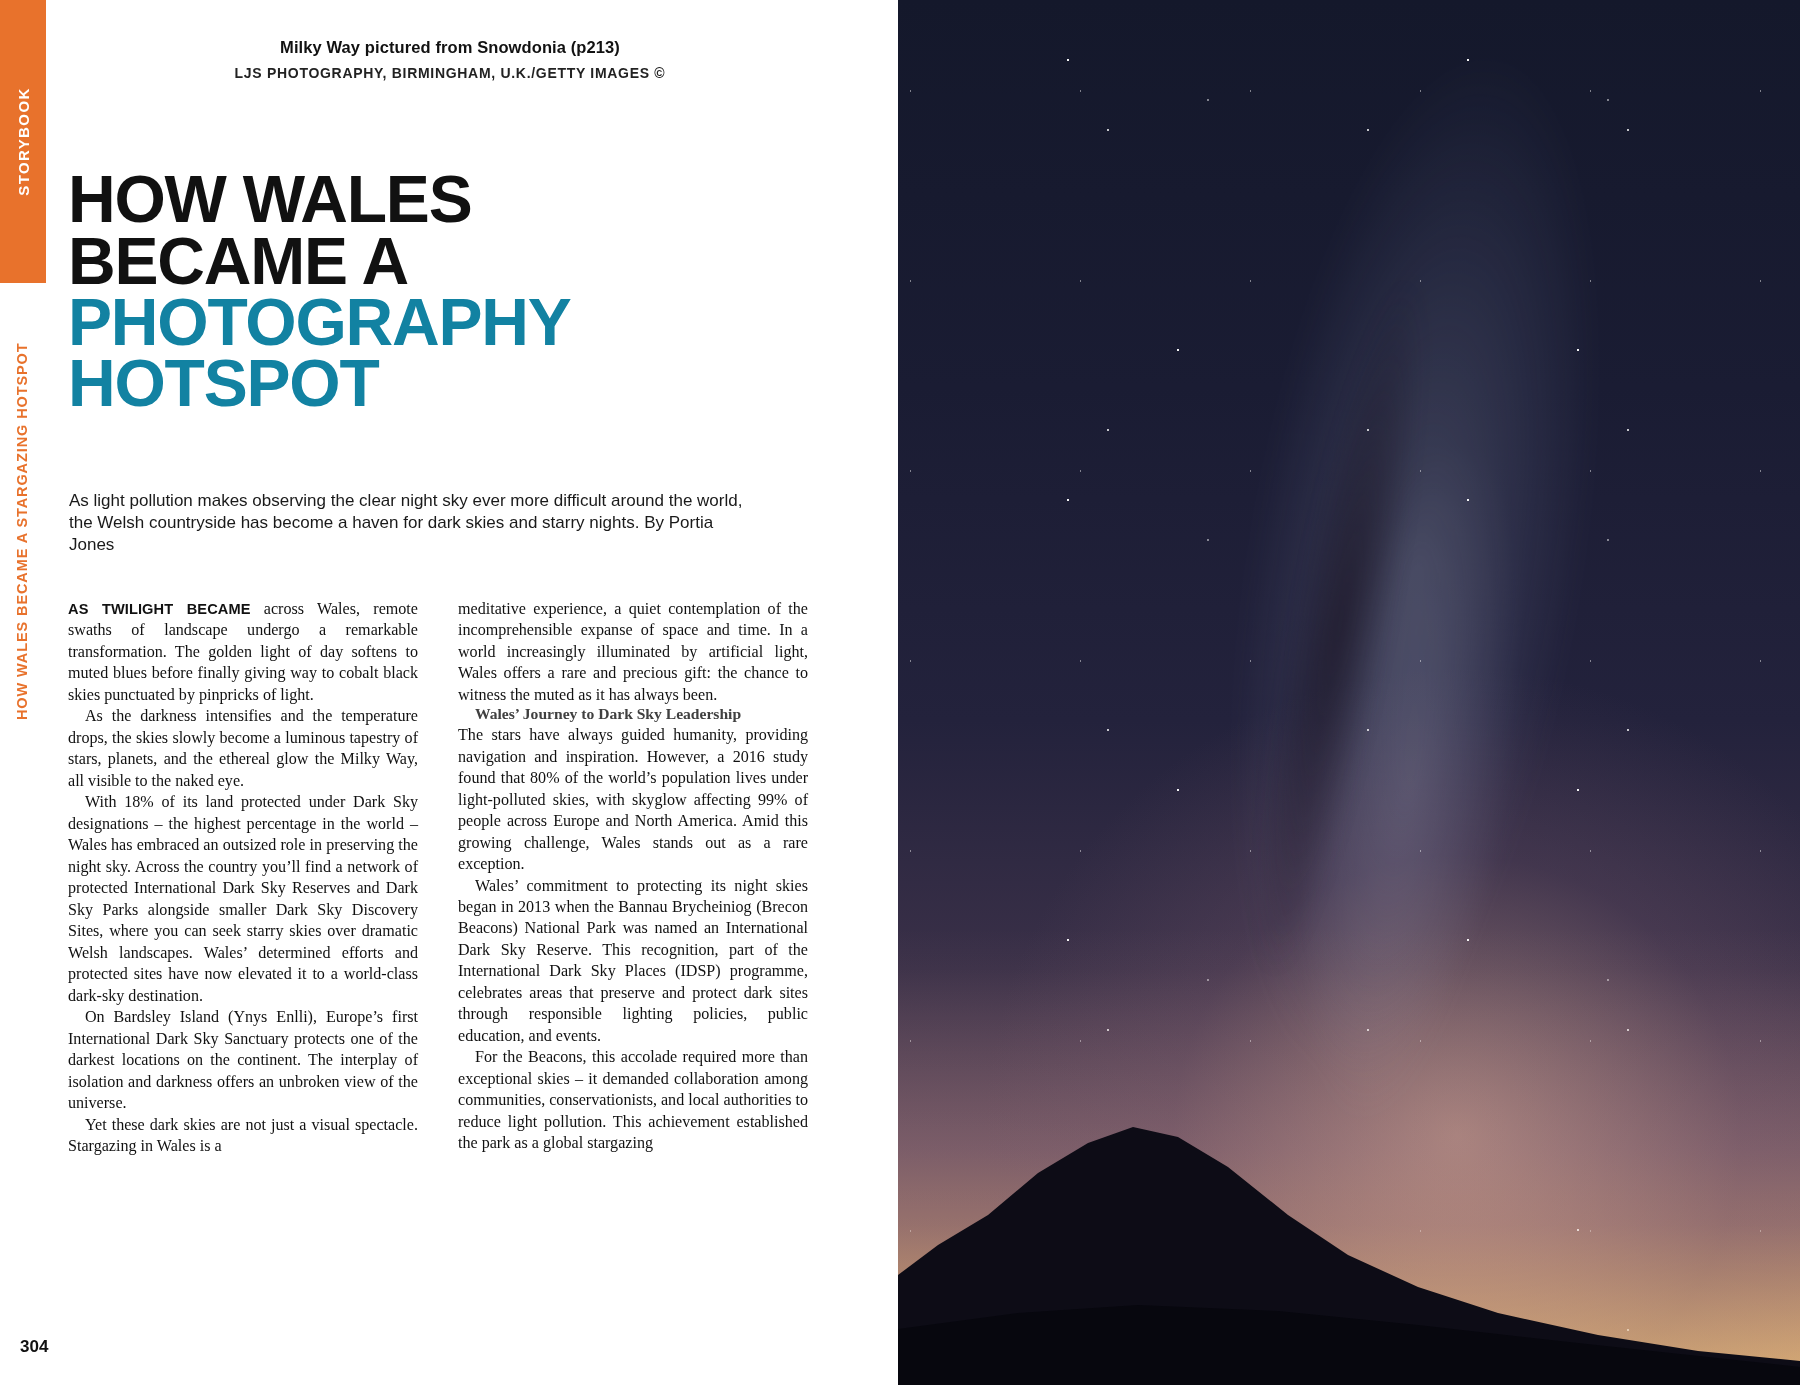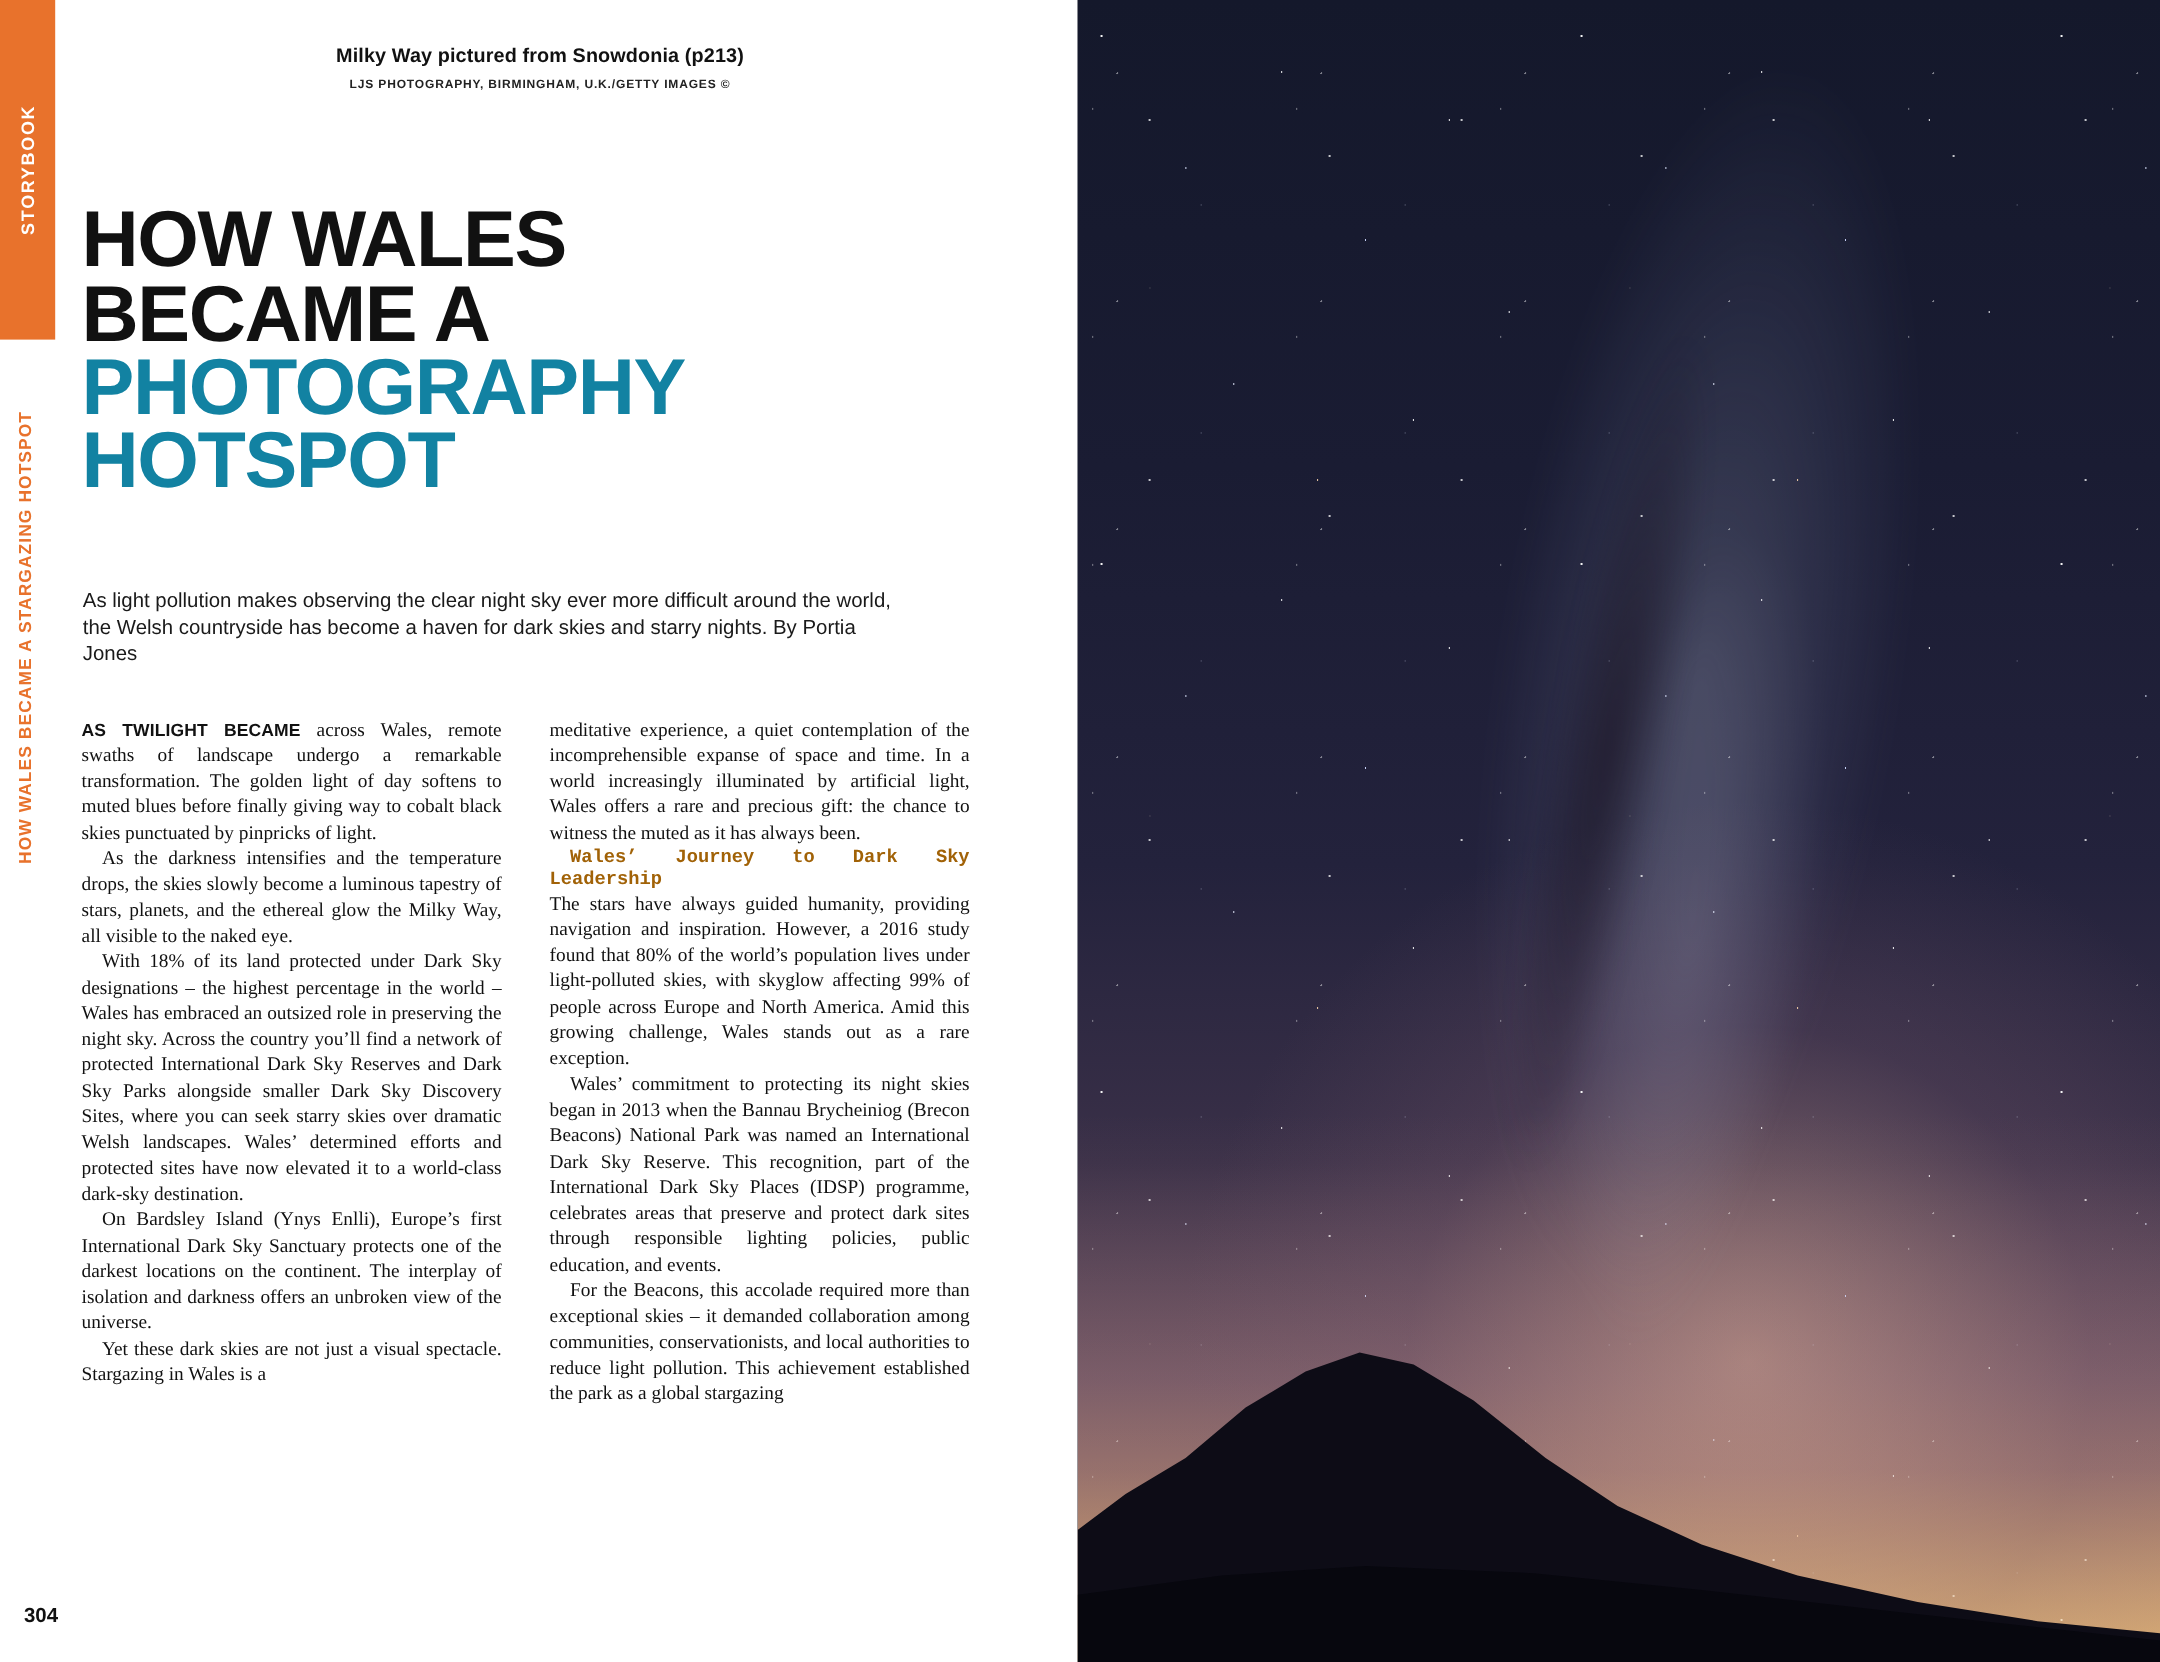--- a/index.html
+++ b/index.html
@@ -172,21 +172,21 @@
     text-align: center;
   }
   .kicker-title {
     font-size: 16.5px;
     font-weight: bold;
     color: #111111;
     letter-spacing: 0.1px;
   }
   .kicker-credit {
     margin-top: 8px;
-    font-size: 10px;
+    font-size: 14px;
     font-weight: bold;
     color: #222222;
     letter-spacing: 0.7px;
   }
 
   .headline {
     position: absolute;
     left: 68px;
     top: 125px;
     width: 740px;
@@ -230,24 +230,24 @@
     text-indent: 17px;
   }
   .col p.first { text-indent: 0; }
   .col .dropcap-lead {
     font-family: "Liberation Sans", sans-serif;
     font-weight: bold;
     font-size: 14.6px;
     letter-spacing: 0.1px;
   }
   .subhead {
-    font-family: Liberation Mono, monospace;
+    font-family: Liberation Serif, serif;
     font-weight: bold;
     font-size: 15.6px;
-    color: #a16207;
+    color: #404040;
     margin: 12px 0 2px 0;
     text-indent: 0;
     line-height: 1.2;
   }
   .folio {
     position: absolute;
     left: 20px;
     bottom: 28px;
     font-family: "Liberation Sans", sans-serif;
     font-weight: bold;

